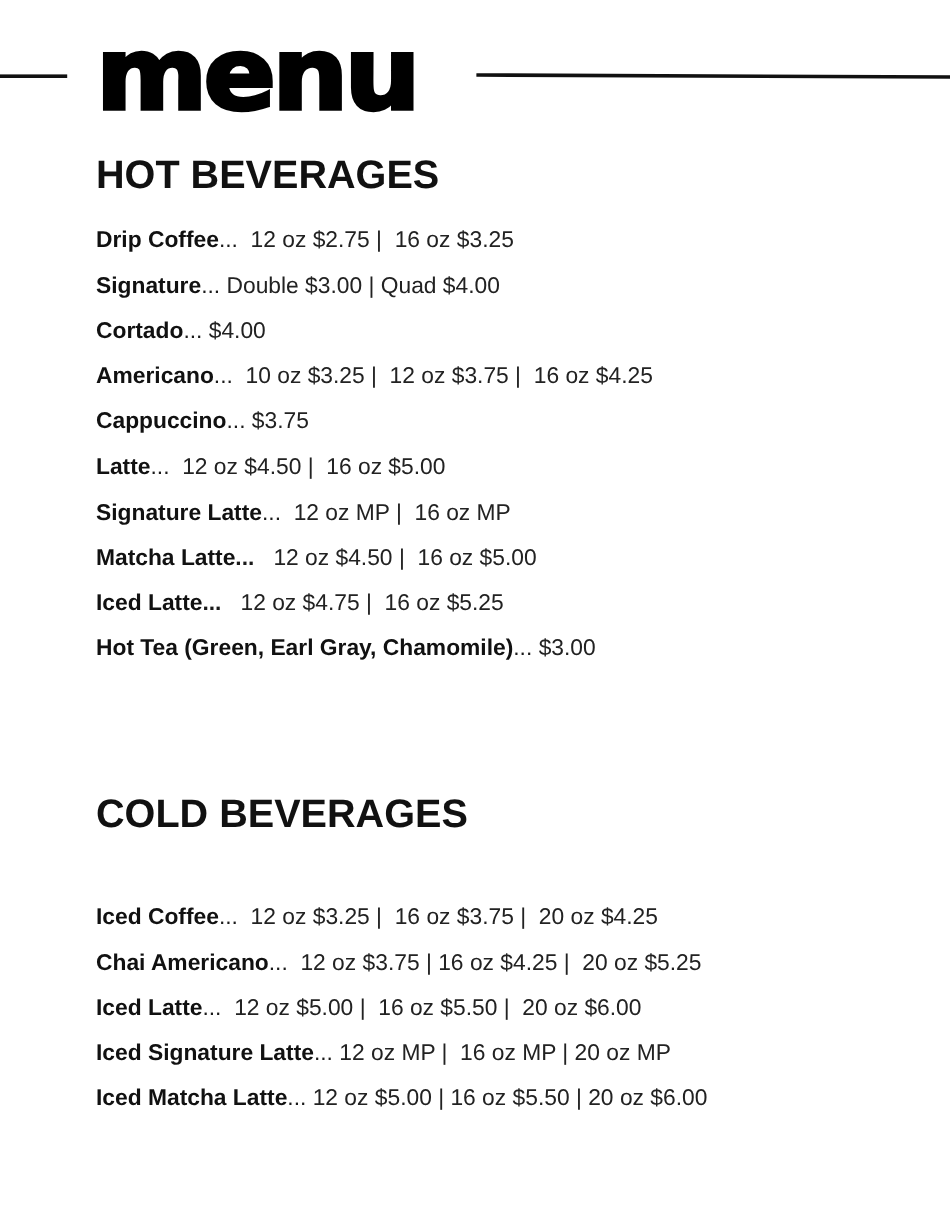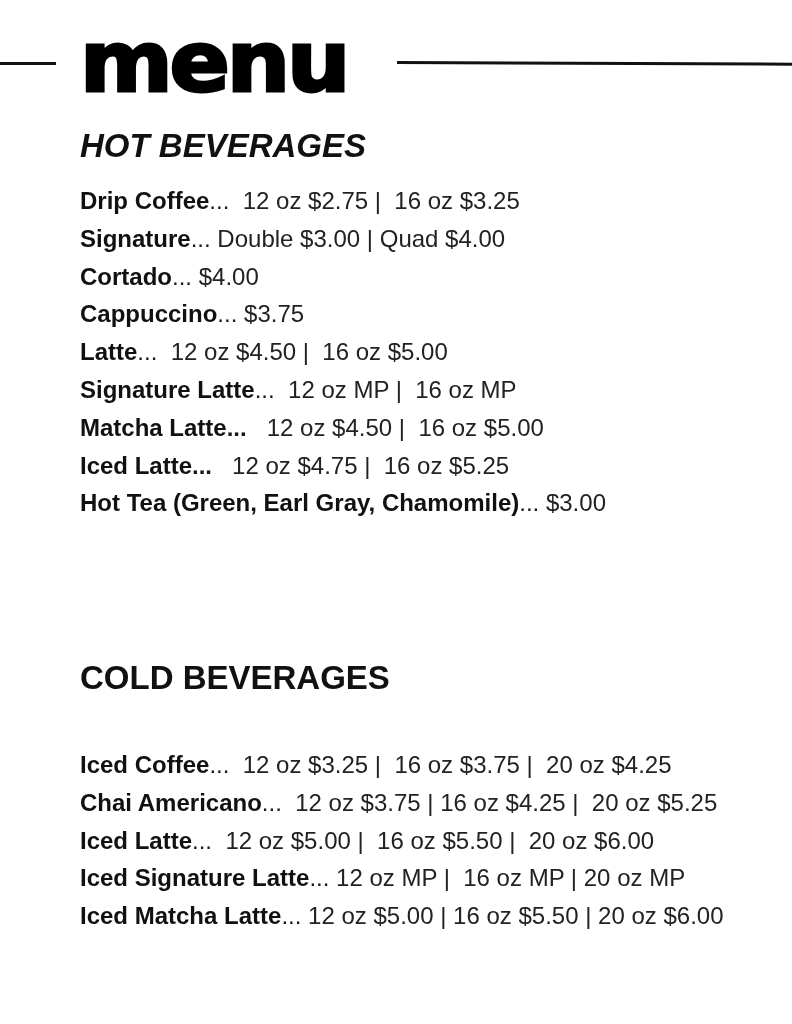--- a/index.html
+++ b/index.html
@@ -57,35 +57,35 @@
     .section-title {
       position: absolute;
       left: 80px;
       font-family: "Liberation Sans", sans-serif;
       font-weight: 700;
       font-size: 33px;
       line-height: 40px;
       color: #111111;
       margin: 0;
     }
-    .hot-title { top: 126px; font-style: italic; }
+    .hot-title { top: 126px; }
     .cold-title { top: 658px; }
     .items {
       position: absolute;
       left: 80px;
       margin: 0;
       padding: 0;
       list-style: none;
     }
     .hot-items { top: 186px; }
     .cold-items { top: 750px; }
     .item {
       height: 37.8px;
       line-height: 30px;
-      font-size: 24px;
+      font-size: 19px;
       white-space: nowrap;
       color: #1a1a1a;
     }
     .item-name {
       font-weight: 700;
       color: #111111;
     }
     .item-dots {
       font-weight: 400;
     }
@@ -104,20 +104,21 @@
   <div class="rule-left"></div>
   <div class="title">menu</div>
   <div class="rule-right"></div>
 </div>
 
 <h2 class="section-title hot-title">HOT BEVERAGES</h2>
 <ul class="items hot-items">
   <li class="item"><span class="item-name">Drip Coffee</span><span class="item-dots">...</span><span class="item-price" style="white-space:pre">  12 oz $2.75 |  16 oz $3.25</span></li>
   <li class="item"><span class="item-name">Signature</span><span class="item-dots">...</span><span class="item-price" style="white-space:pre"> Double $3.00 | Quad $4.00</span></li>
   <li class="item"><span class="item-name">Cortado</span><span class="item-dots">...</span><span class="item-price" style="white-space:pre"> $4.00</span></li>
+  <li class="item"><span class="item-name">Americano</span><span class="item-dots">...</span><span class="item-price" style="white-space:pre">  10 oz $3.25 |  12 oz $3.75 |  16 oz $4.25</span></li>
   <li class="item"><span class="item-name">Cappuccino</span><span class="item-dots">...</span><span class="item-price" style="white-space:pre"> $3.75</span></li>
   <li class="item"><span class="item-name">Latte</span><span class="item-dots">...</span><span class="item-price" style="white-space:pre">  12 oz $4.50 |  16 oz $5.00</span></li>
   <li class="item"><span class="item-name">Signature Latte</span><span class="item-dots">...</span><span class="item-price" style="white-space:pre">  12 oz MP |  16 oz MP</span></li>
   <li class="item"><span class="item-name">Matcha Latte</span><span class="item-dots bold">...</span><span class="item-price" style="white-space:pre">   12 oz $4.50 |  16 oz $5.00</span></li>
   <li class="item"><span class="item-name">Iced Latte</span><span class="item-dots bold">...</span><span class="item-price" style="white-space:pre">   12 oz $4.75 |  16 oz $5.25</span></li>
   <li class="item"><span class="item-name">Hot Tea (Green, Earl Gray, Chamomile)</span><span class="item-dots">...</span><span class="item-price" style="white-space:pre"> $3.00</span></li>
 </ul>
 
 <h2 class="section-title cold-title">COLD BEVERAGES</h2>
 <ul class="items cold-items">

